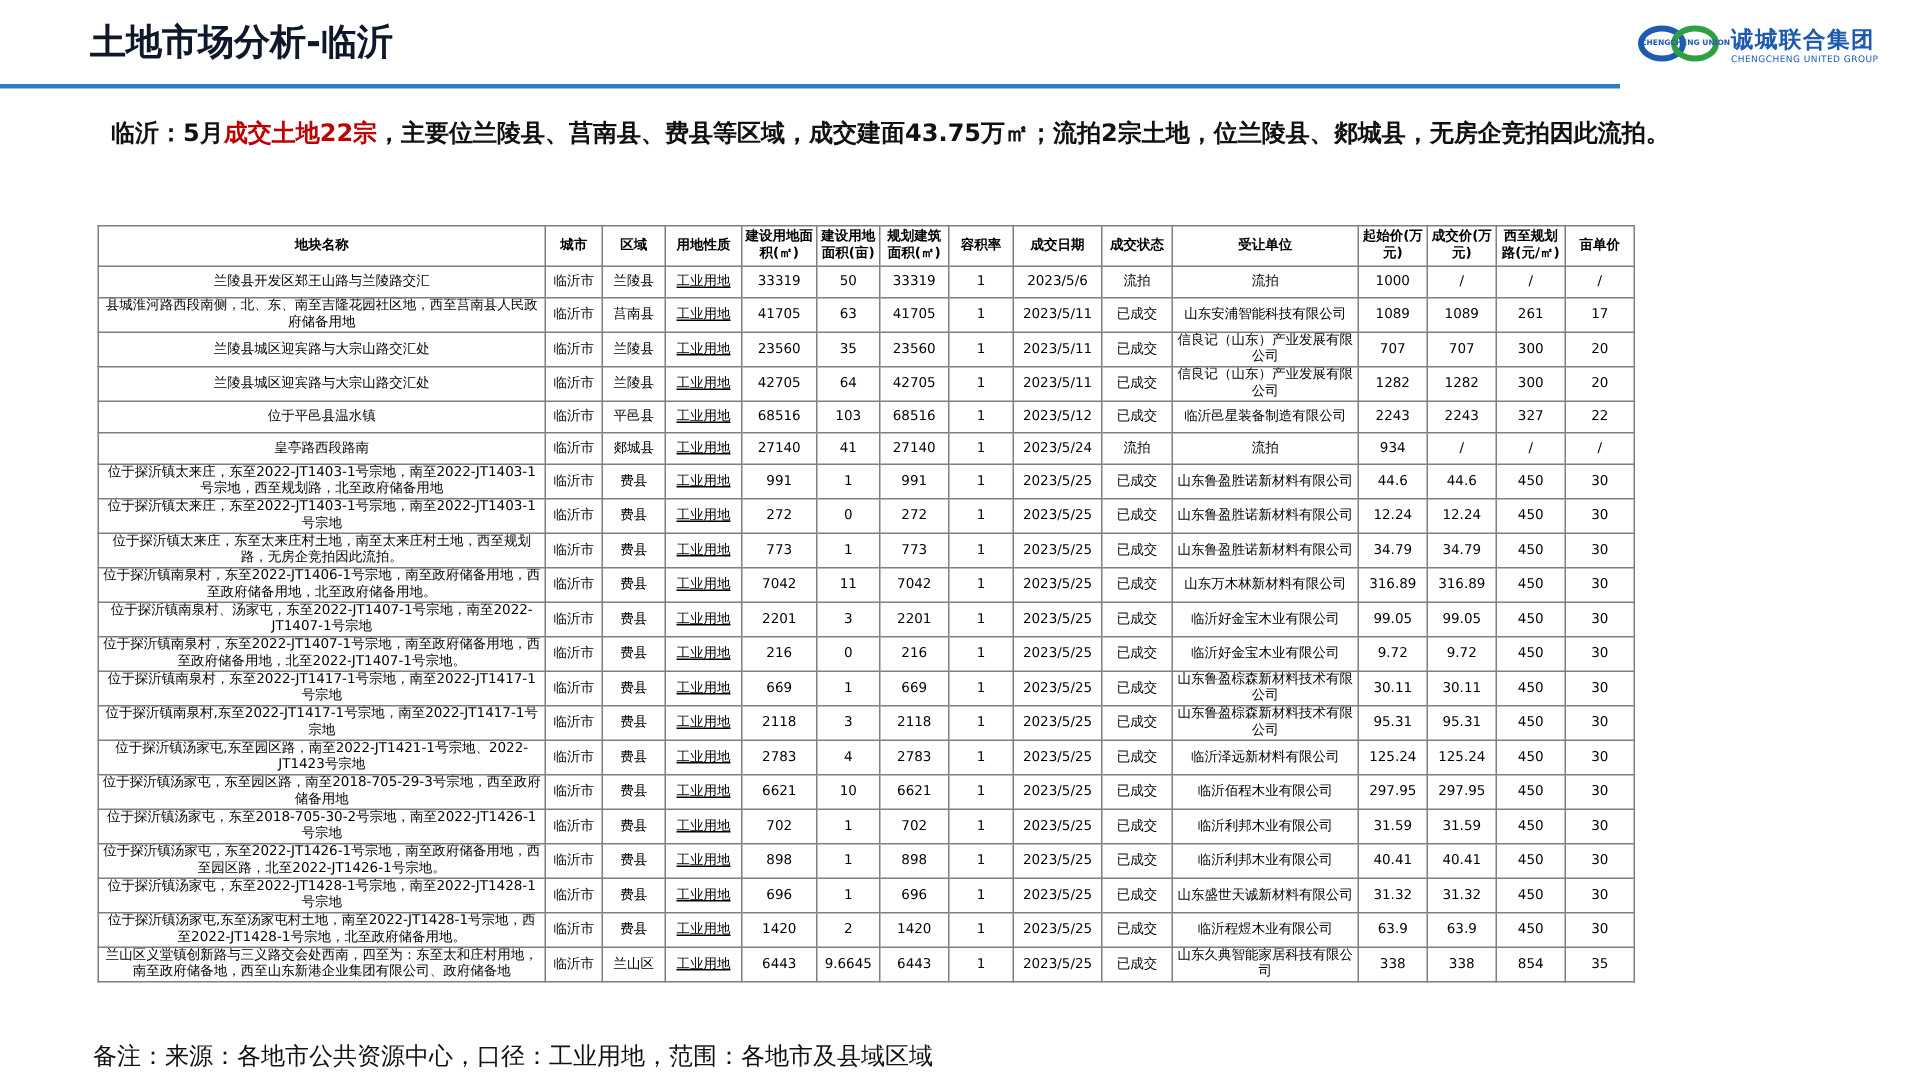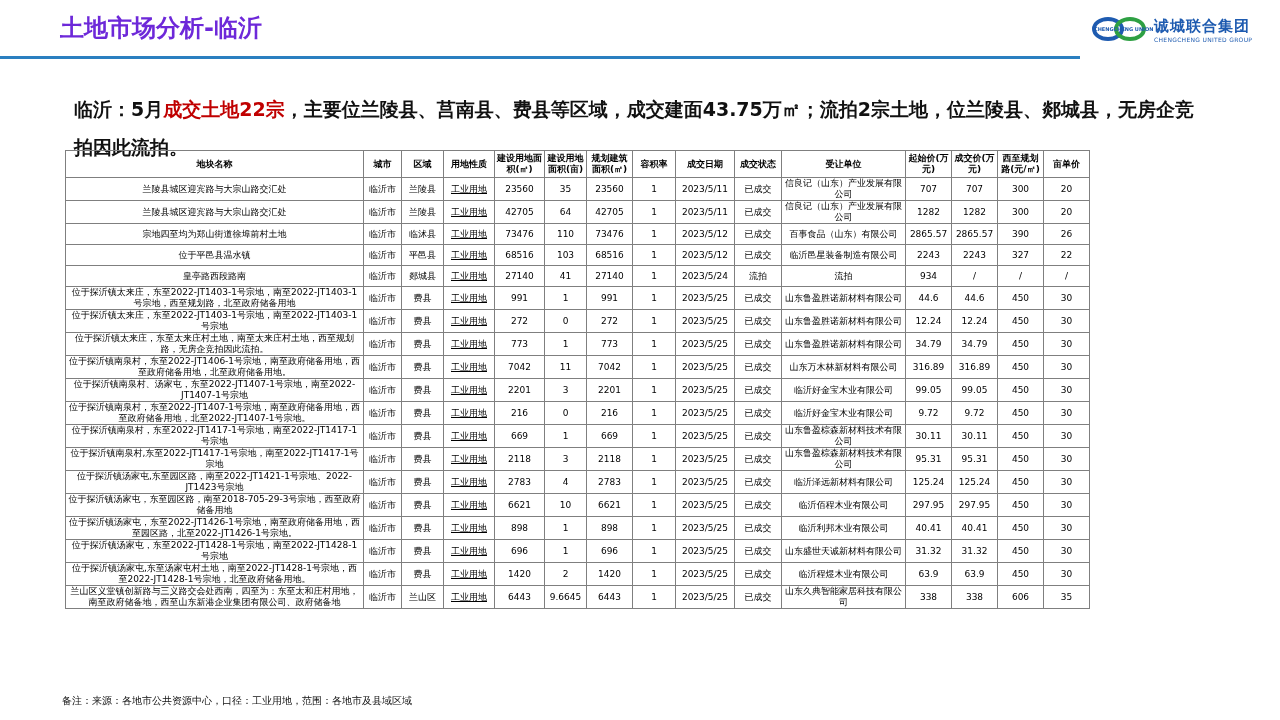--- a/index.html
+++ b/index.html
@@ -1,34 +1,34 @@
 <!DOCTYPE html>
 <html><head>
 <meta charset="utf-8">
 <style>
   html, body { margin:0; padding:0; background:#ffffff; }
   body { width:1280px; height:720px; position:relative; overflow:hidden; font-family:"DejaVu Sans", "Liberation Sans", sans-serif; color:#000; }
-  .title { position:absolute; left:60px; top:12px; font-size:24px; font-weight:bold; letter-spacing:0px; color:#6d28d9; }
+  .title { position:absolute; left:60px; top:12px; font-size:24px; font-weight:bold; letter-spacing:0px; color:#0f172a; }
   .rule { position:absolute; left:0; top:56px; width:1080px; height:3px; background:#2a7fc0; }
   .logo { position:absolute; left:1092px; top:12px; width:180px; height:36px; display:flex; align-items:center; }
   .logo .mark { width:56px; height:30px; position:relative; }
   .logo .mark .ring1 { position:absolute; left:0; top:2px; width:32px; height:24px; border:4px solid #1e5bb0; border-radius:50%; box-sizing:border-box; }
   .logo .mark .ring2 { position:absolute; left:22px; top:2px; width:32px; height:24px; border:4px solid #2ea043; border-radius:50%; box-sizing:border-box; }
   .logo .mark .ltxt { position:absolute; left:2px; top:11px; font-size:5px; color:#1e5bb0; font-weight:bold; white-space:nowrap; }
   .logo .text { margin-left:6px; display:flex; flex-direction:column; }
   .logo .cn { font-size:15px; font-weight:bold; color:#1e5bb0; letter-spacing:1px; }
   .logo .en { font-size:6px; color:#1e5bb0; letter-spacing:0.3px; }
-  .summary { position:absolute; left:74px; top:70px; width:1130px; font-size:19px; font-weight:bold; line-height:38px; color:#111;margin-top:20px; }
+  .summary { position:absolute; left:74px; top:70px; width:1130px; font-size:16px; font-weight:bold; line-height:38px; color:#111; }
   .summary .hl { color:#c00000; }
   table.land { position:absolute; left:65px; top:150px; width:1008px; border-collapse:collapse; table-layout:fixed; font-size:9px; }
   table.land th, table.land td { border:1px solid #7f7f7f; text-align:center; vertical-align:middle; padding:0 2px; line-height:11px; overflow:hidden; }
   table.land th { font-weight:bold; height:26px; }
   table.land td { height:20px; }
   table.land tr.tall td { height:22px; }
-  .note { position:absolute; left:62px; top:694px; font-size:10px; color:#111; }
+  .note { position:absolute; left:62px; top:694px; font-size:16px; color:#111; }
   .ul { text-decoration:underline; }
 </style>
 </head>
 <body>
 
 <div class="title">土地市场分析-临沂</div>
 <div class="rule"></div>
 
 <div class="logo">
   <div class="mark">
@@ -75,20 +75,54 @@
         <th>成交日期</th>
         <th>成交状态</th>
         <th>受让单位</th>
         <th>起始价(万元)</th>
         <th>成交价(万元)</th>
         <th>西至规划路(元/㎡)</th>
         <th>亩单价</th>
       </tr>
     </thead>
   <tbody id="tbody">
+      <tr>
+        <td>兰陵县开发区郑王山路与兰陵路交汇</td>
+        <td>临沂市</td>
+        <td>兰陵县</td>
+        <td class="ul">工业用地</td>
+        <td>33319</td>
+        <td>50</td>
+        <td>33319</td>
+        <td>1</td>
+        <td>2023/5/6</td>
+        <td>流拍</td>
+        <td>流拍</td>
+        <td>1000</td>
+        <td>/</td>
+        <td>/</td>
+        <td>/</td>
+      </tr>
+      <tr>
+        <td>县城淮河路西段南侧，北、东、南至吉隆花园社区地，西至莒南县人民政府储备用地</td>
+        <td>临沂市</td>
+        <td>莒南县</td>
+        <td class="ul">工业用地</td>
+        <td>41705</td>
+        <td>63</td>
+        <td>41705</td>
+        <td>1</td>
+        <td>2023/5/11</td>
+        <td>已成交</td>
+        <td>山东安浦智能科技有限公司</td>
+        <td>1089</td>
+        <td>1089</td>
+        <td>261</td>
+        <td>17</td>
+      </tr>
       <tr class="tall">
         <td>兰陵县城区迎宾路与大宗山路交汇处</td>
         <td>临沂市</td>
         <td>兰陵县</td>
         <td class="ul">工业用地</td>
         <td>23560</td>
         <td>35</td>
         <td>23560</td>
         <td>1</td>
         <td>2023/5/11</td>
@@ -110,37 +144,20 @@
         <td>1</td>
         <td>2023/5/11</td>
         <td>已成交</td>
         <td>信良记（山东）产业发展有限公司</td>
         <td>1282</td>
         <td>1282</td>
         <td>300</td>
         <td>20</td>
       </tr>
       <tr>
-        <td>宗地四至均为郑山街道徐埠前村土地</td>
-        <td>临沂市</td>
-        <td>临沭县</td>
-        <td class="ul">工业用地</td>
-        <td>73476</td>
-        <td>110</td>
-        <td>73476</td>
-        <td>1</td>
-        <td>2023/5/12</td>
-        <td>已成交</td>
-        <td>百事食品（山东）有限公司</td>
-        <td>2865.57</td>
-        <td>2865.57</td>
-        <td>390</td>
-        <td>26</td>
-      </tr>
-      <tr>
         <td>位于平邑县温水镇</td>
         <td>临沂市</td>
         <td>平邑县</td>
         <td class="ul">工业用地</td>
         <td>68516</td>
         <td>103</td>
         <td>68516</td>
         <td>1</td>
         <td>2023/5/12</td>
         <td>已成交</td>
@@ -331,20 +348,37 @@
         <td>1</td>
         <td>2023/5/25</td>
         <td>已成交</td>
         <td>临沂佰程木业有限公司</td>
         <td>297.95</td>
         <td>297.95</td>
         <td>450</td>
         <td>30</td>
       </tr>
       <tr class="tall">
+        <td>位于探沂镇汤家屯，东至2018-705-30-2号宗地，南至2022-JT1426-1号宗地</td>
+        <td>临沂市</td>
+        <td>费县</td>
+        <td class="ul">工业用地</td>
+        <td>702</td>
+        <td>1</td>
+        <td>702</td>
+        <td>1</td>
+        <td>2023/5/25</td>
+        <td>已成交</td>
+        <td>临沂利邦木业有限公司</td>
+        <td>31.59</td>
+        <td>31.59</td>
+        <td>450</td>
+        <td>30</td>
+      </tr>
+      <tr class="tall">
         <td>位于探沂镇汤家屯，东至2022-JT1426-1号宗地，南至政府储备用地，西至园区路，北至2022-JT1426-1号宗地。</td>
         <td>临沂市</td>
         <td>费县</td>
         <td class="ul">工业用地</td>
         <td>898</td>
         <td>1</td>
         <td>898</td>
         <td>1</td>
         <td>2023/5/25</td>
         <td>已成交</td>
@@ -395,19 +429,19 @@
         <td class="ul">工业用地</td>
         <td>6443</td>
         <td>9.6645</td>
         <td>6443</td>
         <td>1</td>
         <td>2023/5/25</td>
         <td>已成交</td>
         <td>山东久典智能家居科技有限公司</td>
         <td>338</td>
         <td>338</td>
-        <td>606</td>
+        <td>854</td>
         <td>35</td>
       </tr>
     </tbody>
 </table>
 
 <div class="note">备注：来源：各地市公共资源中心，口径：工业用地，范围：各地市及县域区域</div>
 
 </body></html>

